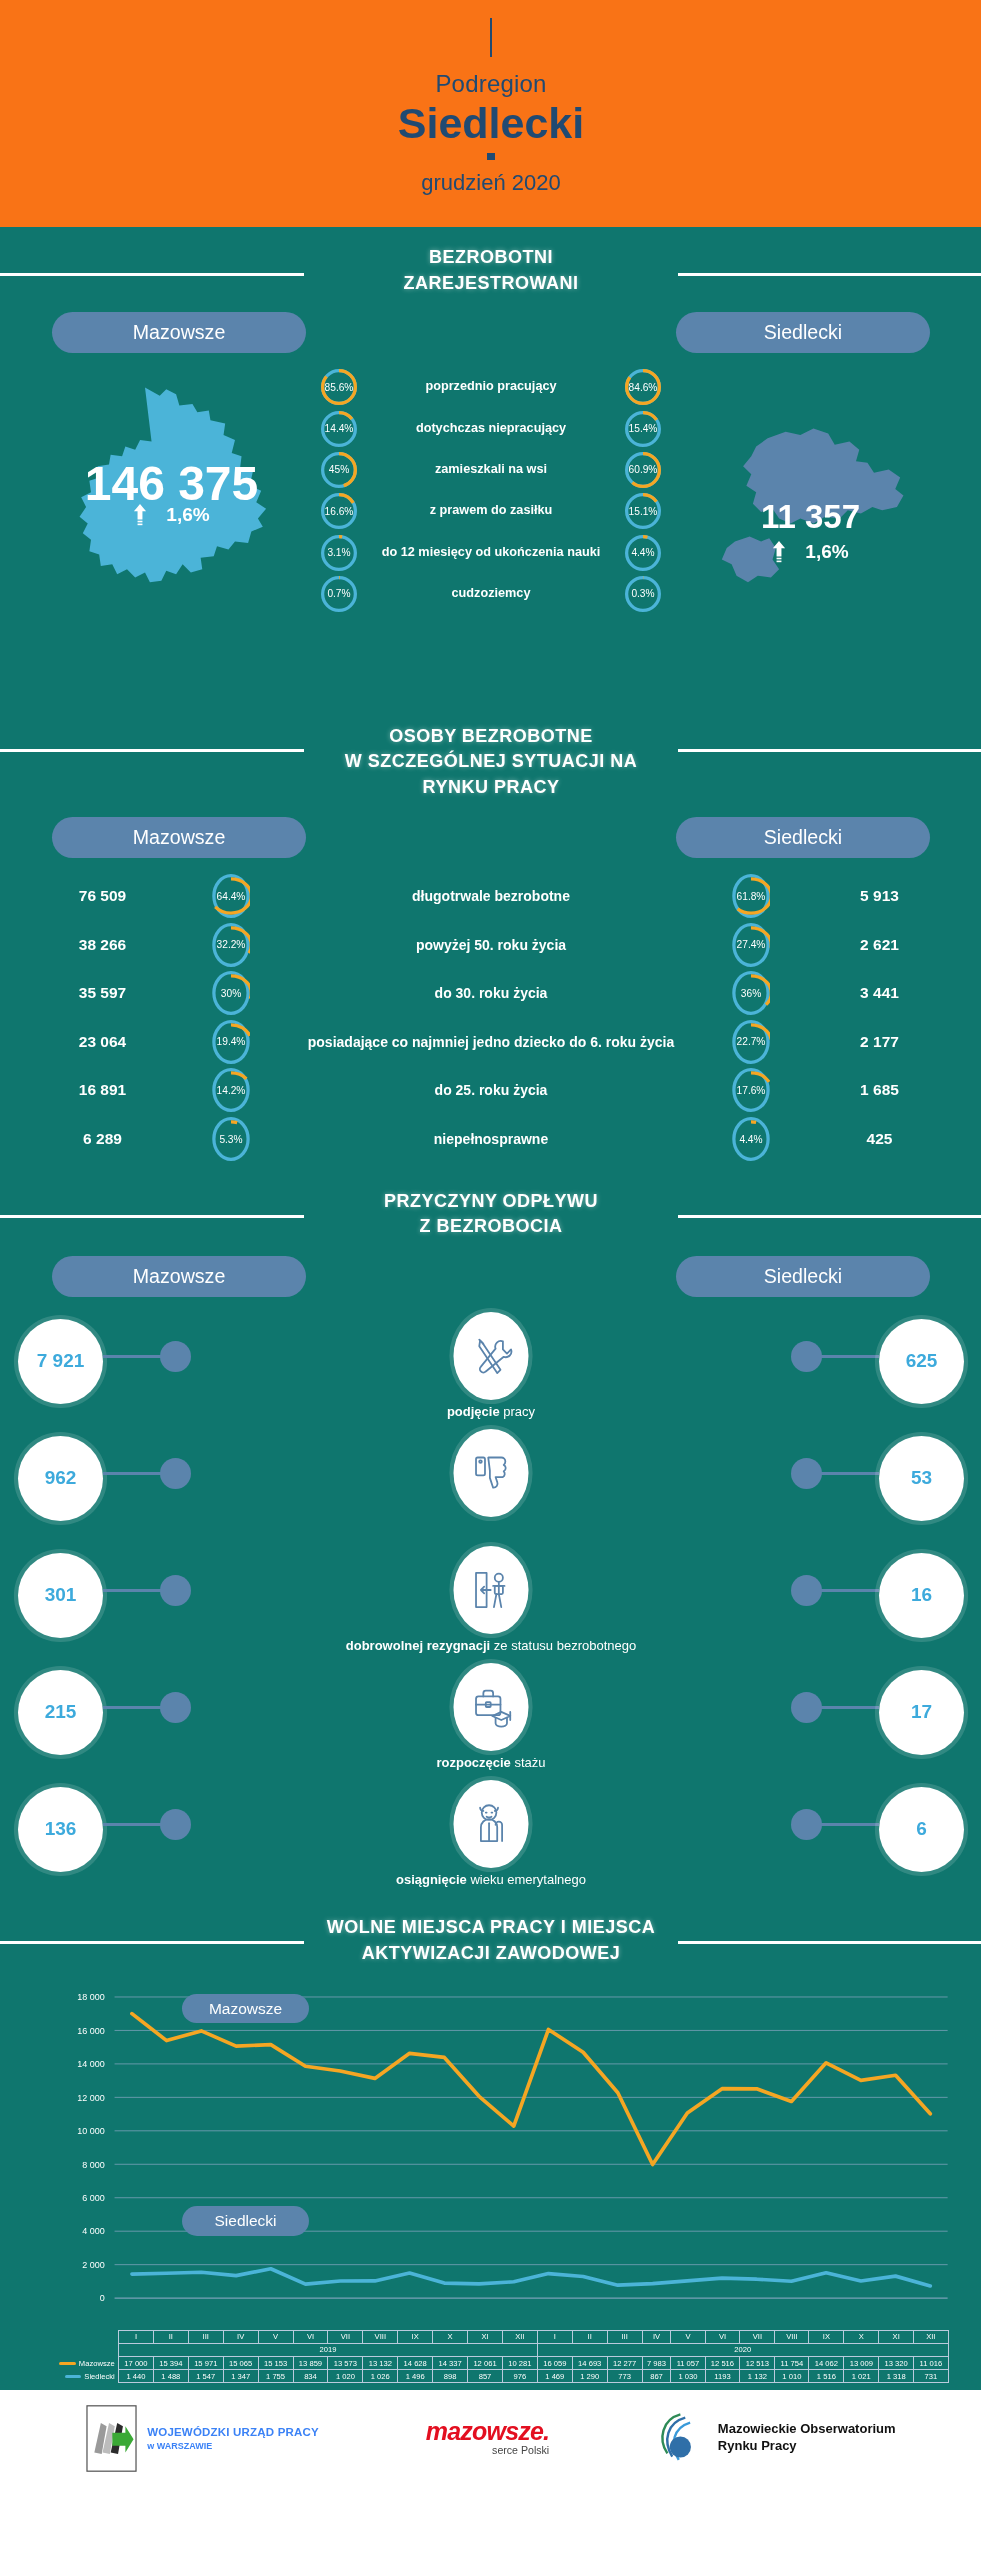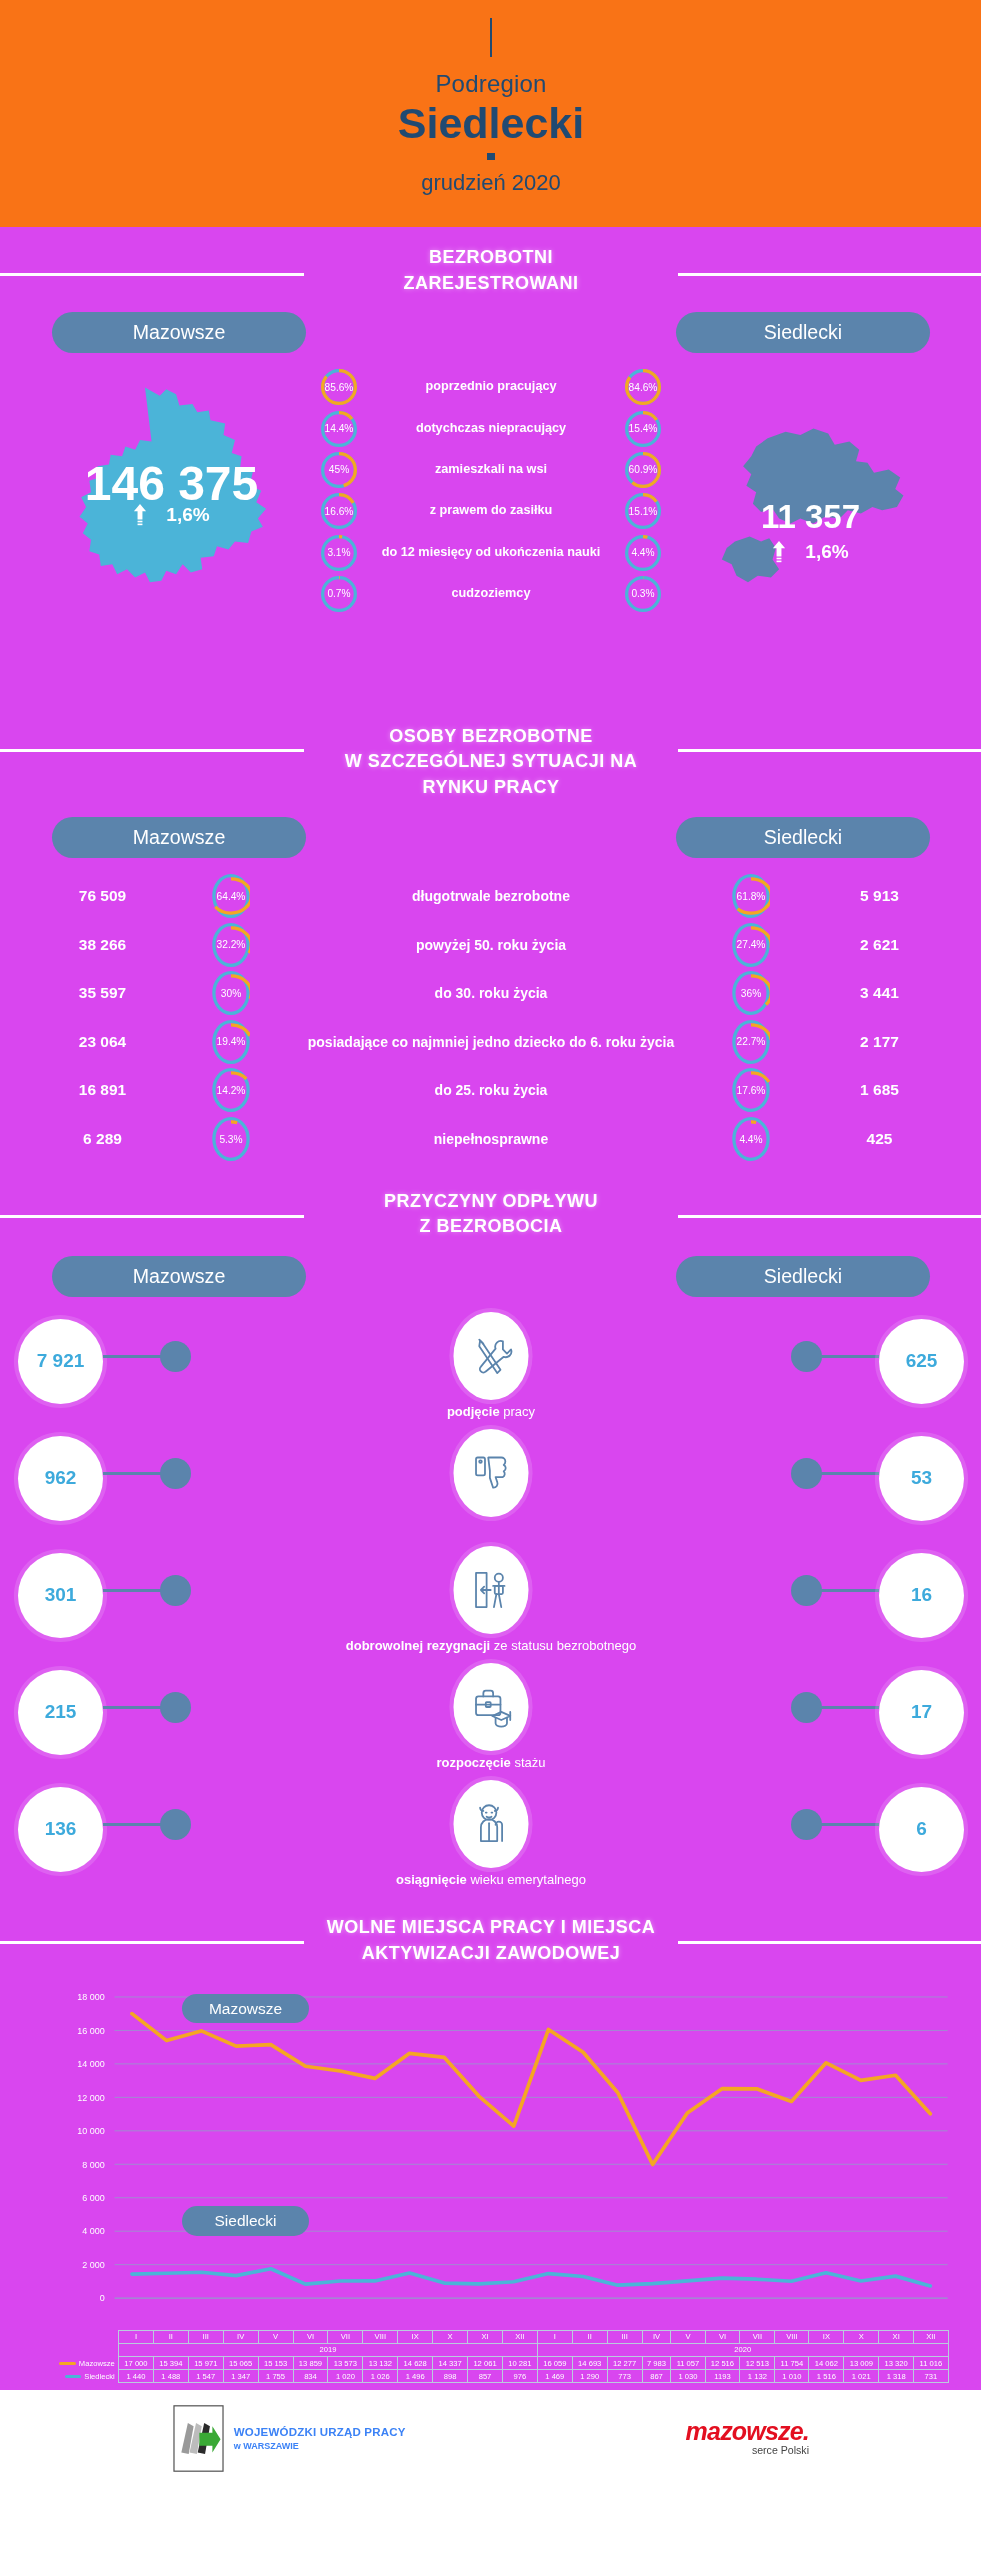--- a/index.html
+++ b/index.html
@@ -20,21 +20,21 @@
     display: flex; flex-direction: column; align-items: center; justify-content: flex-start;
     padding-top: 18px;
   }
   .tick-top { width: 2.5px; height: 39px; background: #204a72; margin-bottom: 13px; }
   .tick-mid { width: 7.4px; height: 7.4px; background: #204a72; margin: 6.5px 0 9.8px; }
   .h-pod { font-size: 24px; color: #204a72; font-weight: 400; letter-spacing: 0.2px; }
   .h-name { font-size: 43px; color: #204a72; font-weight: 700; line-height: 1.08; margin-top: 1.6px; }
   .h-date { font-size: 22px; color: #204a72; font-weight: 400; }
 
   
-  .body-blue { background: #d946ef; position: relative; padding-bottom: 6.5px; }
+  .body-blue { background: #0f766e; position: relative; padding-bottom: 6.5px; }
 
   
   .sect {
     position: relative; padding: 18px 0 4.9px; text-align: center;
   }
   .sect h2 {
     color: #fff; font-size: 18px; font-weight: 700; letter-spacing: 0.5px;
     line-height: 1.42; text-shadow: 0 0 5.7px rgba(255,255,255,.45);
     text-transform: uppercase;
   }
@@ -727,16 +727,28 @@
         <div class="l1">WOJEWÓDZKI URZĄD PRACY</div>
         <div class="l2">w WARSZAWIE</div>
       </div>
     </div>
 
     <div>
       <div class="maz-logo">mazowsze.</div>
       <div class="maz-sub">serce Polski</div>
     </div>
 
+    <div class="logo">
+      <svg width="52" height="54" viewBox="0 0 64 66">
+        <path d="M30 4 C8 10 2 34 14 52" stroke="#2e8b57" stroke-width="3" fill="none"></path>
+        <path d="M36 8 C14 14 8 36 20 56" stroke="#2f6fa8" stroke-width="3" fill="none"></path>
+        <path d="M42 14 C22 20 16 40 28 60" stroke="#3a9ad9" stroke-width="3" fill="none"></path>
+        <circle cx="30" cy="44" r="13" fill="#2f6fa8"></circle>
+      </svg>
+      <div class="mo-txt">
+        <div>Mazowieckie Obserwatorium</div>
+        <div>Rynku Pracy</div>
+      </div>
+    </div>
   </div>
 
 </div>
 
 
 </body></html>

